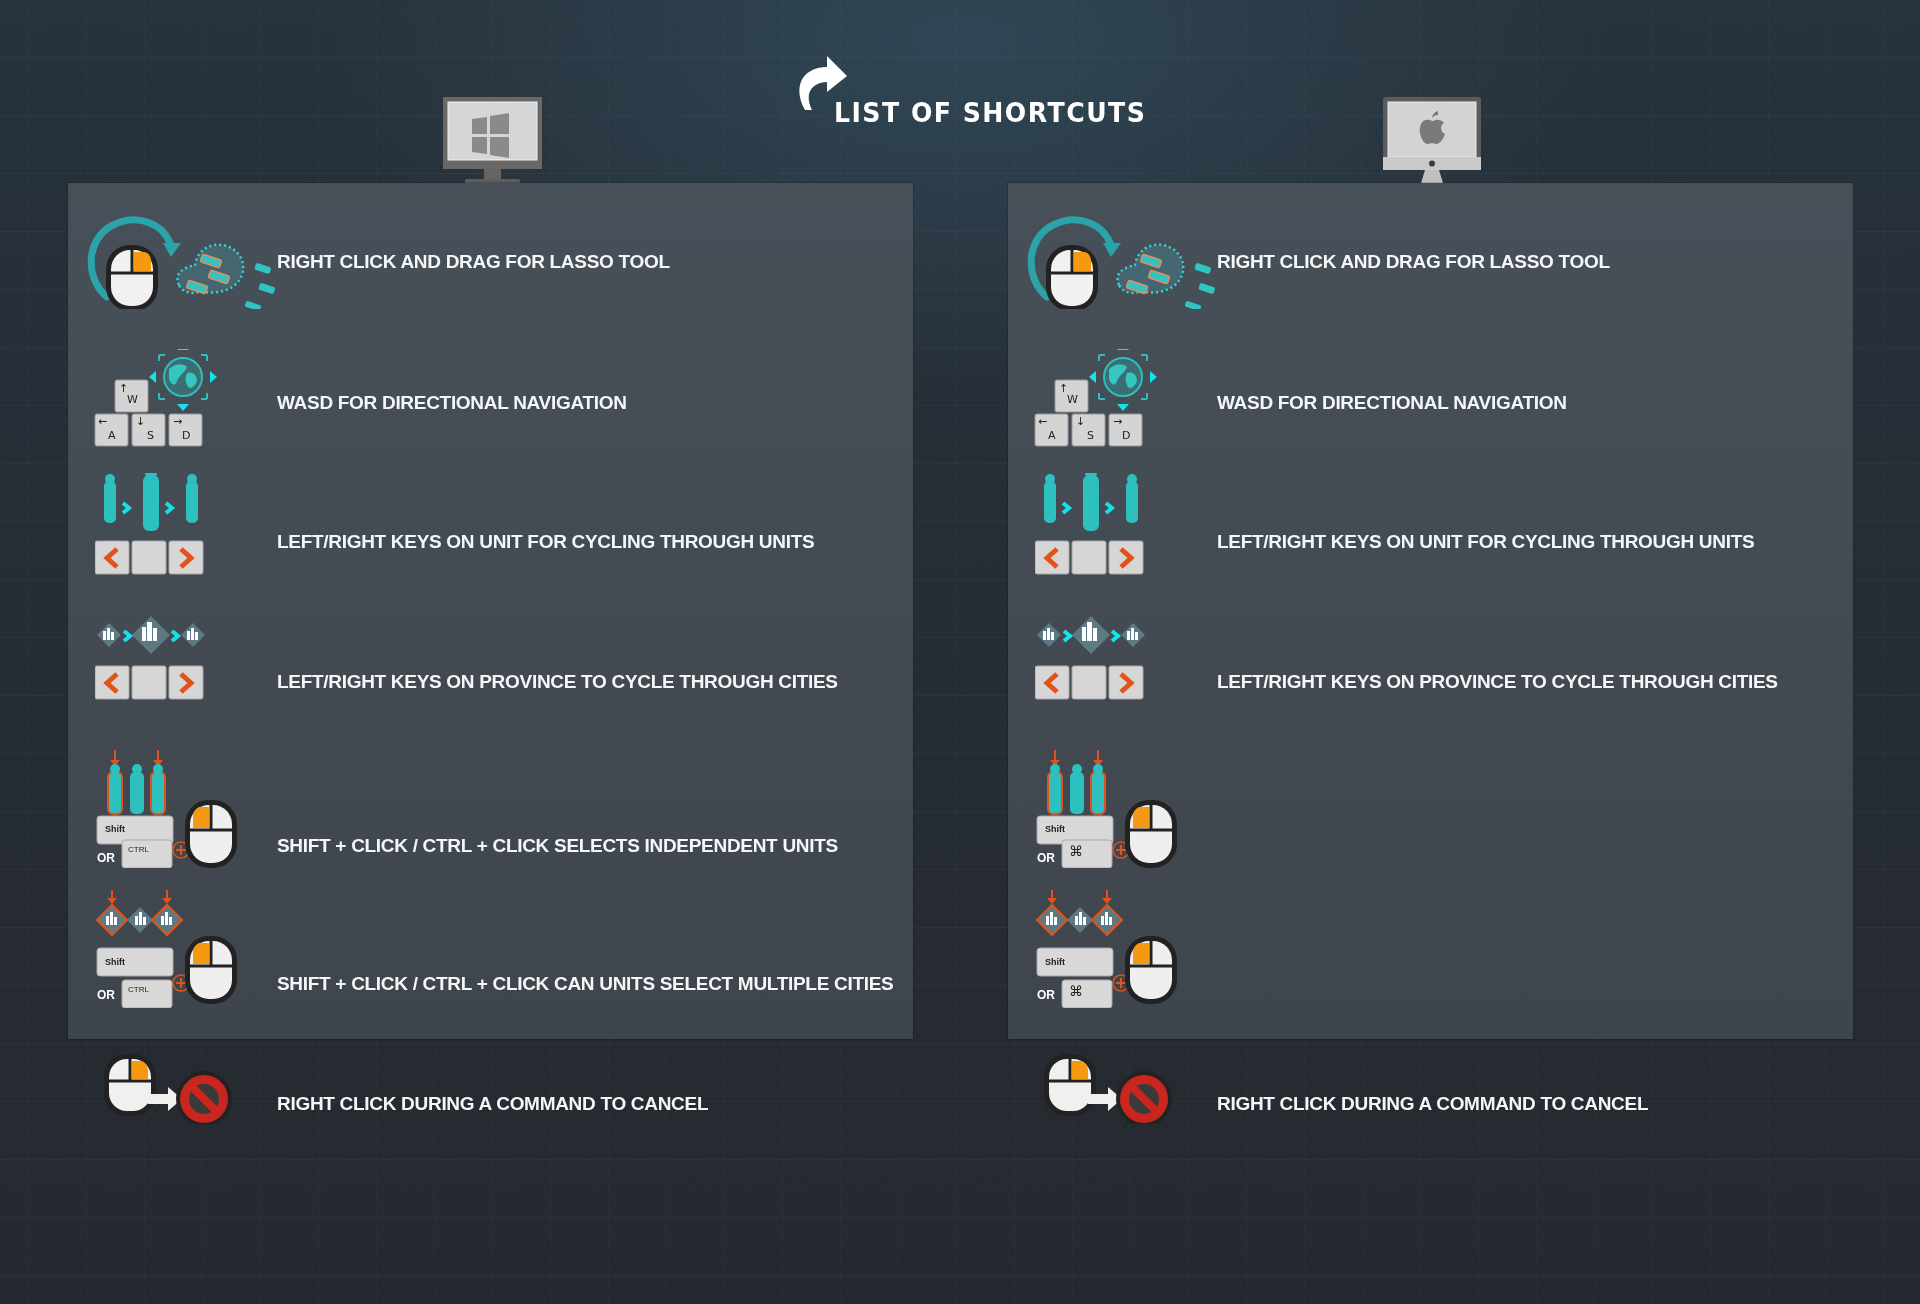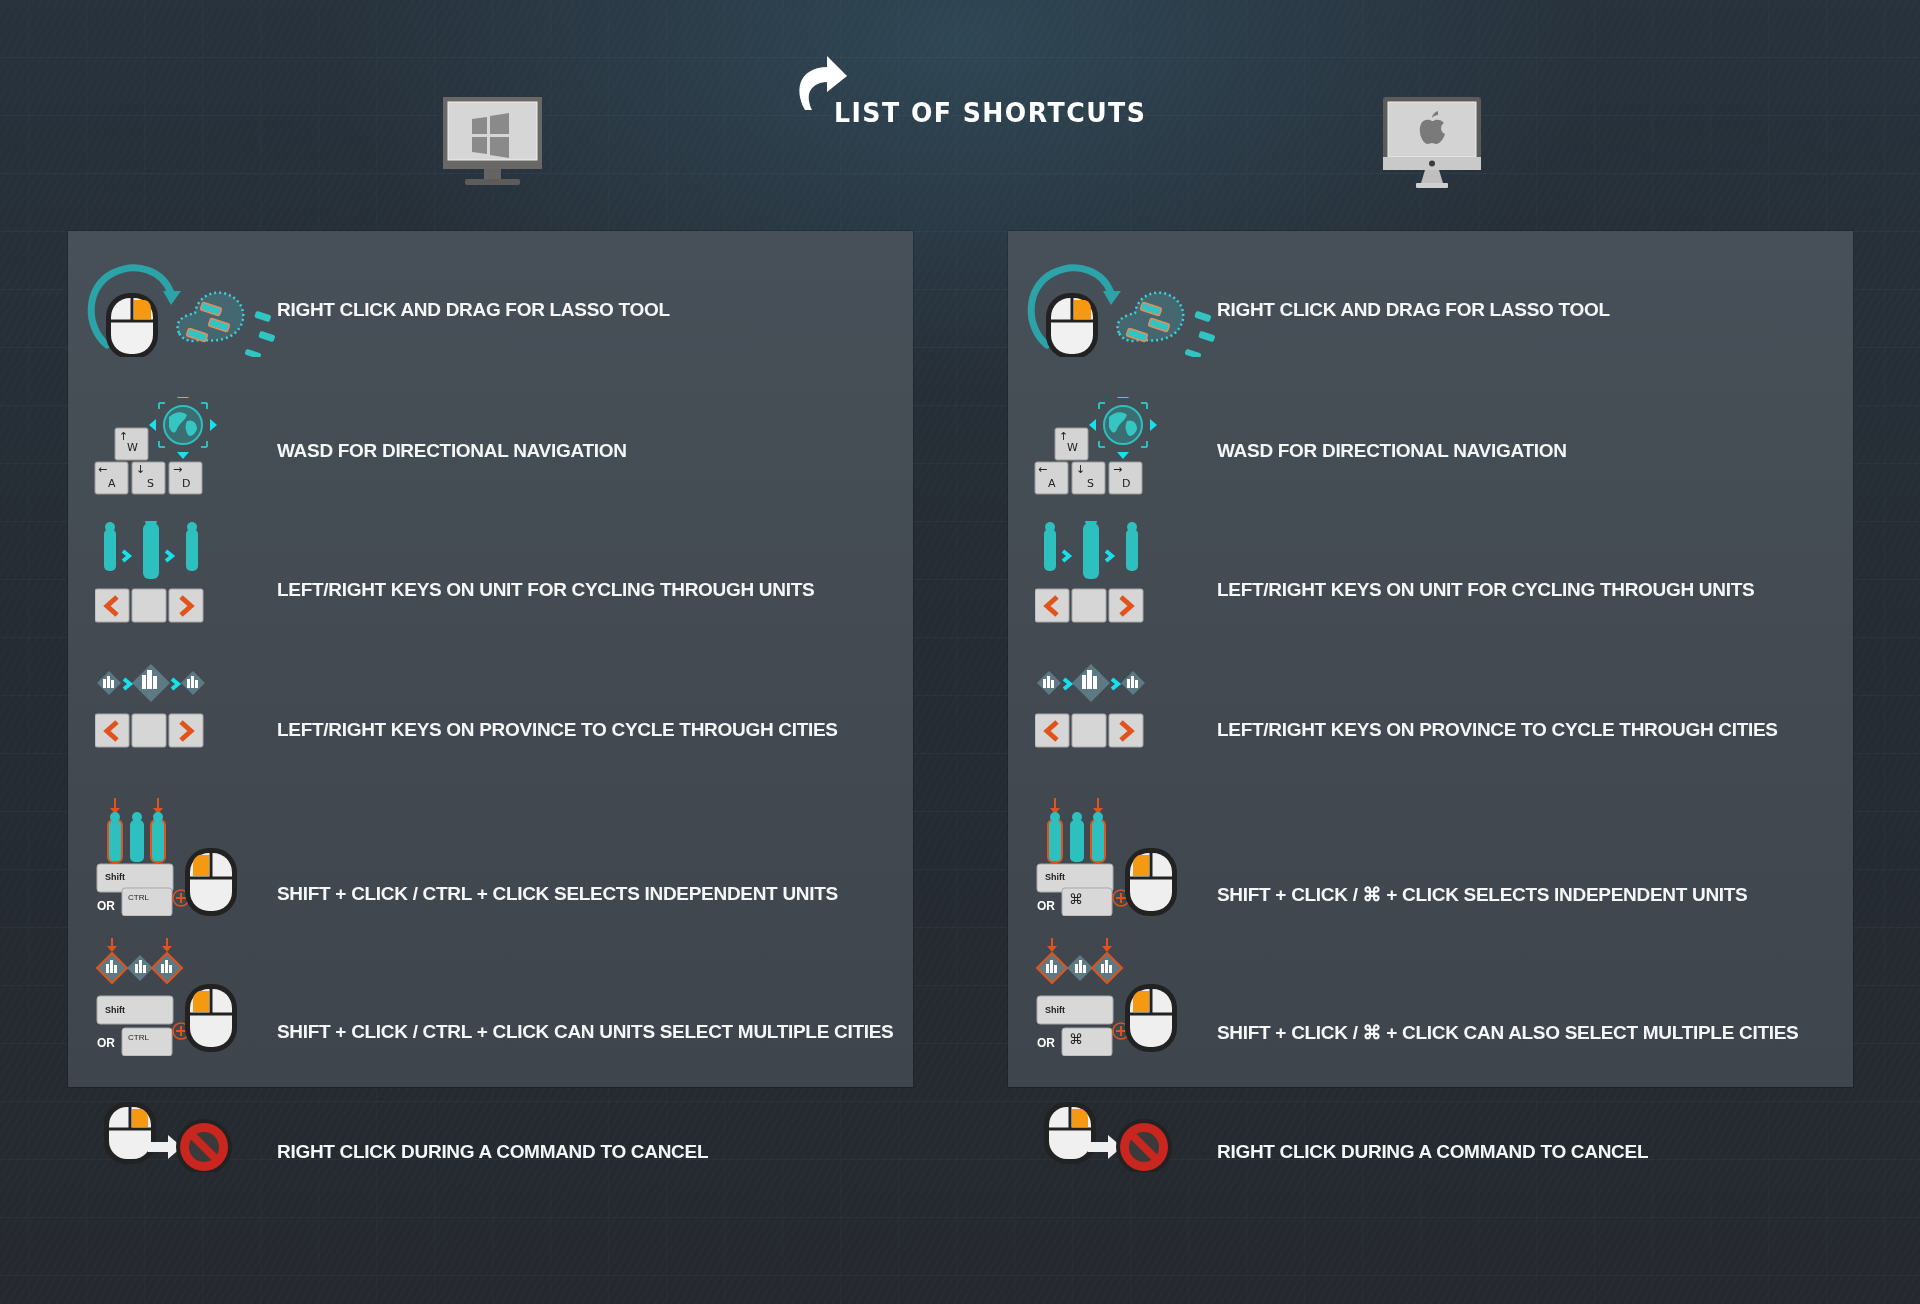--- a/index.html
+++ b/index.html
@@ -30,21 +30,20 @@
     font-size:26px; letter-spacing:1.5px; white-space:nowrap;
     transform:scaleX(0.97); transform-origin:left center;
   }
   .monitor { position:absolute; }
   .monitor.win { left:443px; top:97px; width:99px; height:88px; }
   .monitor.mac { left:1383px; top:97px; width:98px; height:92px; }
   .panel {
     position:absolute; top:183px; width:845px; height:856px;
     background: linear-gradient(180deg, #475058 0%, #434a52 50%, #3f454c 100%);
     box-shadow: 0 0 0 1px rgba(0,0,0,0.15);
-    margin-top: 48px;
   }
   .panel.left { left:68px; }
   .panel.right { left:1008px; }
   .row { position:absolute; left:0; width:100%; height:130px; }
   .row .icon { position:absolute; }
   .row .label {
     position:absolute; left:209px; transform:translateY(-50%);
     font-family:"Liberation Sans", sans-serif; font-weight:bold;
     font-size:19px; white-space:nowrap; color:#f4f6f7;
     letter-spacing:-0.3px;
@@ -421,21 +420,20 @@
       <rect x="27" y="92" width="50" height="28" rx="3" fill="#d8d8d8" stroke="#a9a9a9"></rect>
       <text x="34" y="108" font-size="14" font-family="DejaVu Sans, sans-serif" fill="#222">⌘</text>
       <circle cx="86" cy="102" r="8" fill="none" stroke="#e2531b" stroke-width="1.5"></circle>
       <path d="M86 97 v10 M81 102 h10" stroke="#e2531b" stroke-width="2"></path>
       <rect x="90" y="52" width="52" height="68" rx="24" fill="#222"></rect>
       <rect x="95" y="57" width="42" height="58" rx="19" fill="#efefef"></rect>
       <line x1="95" y1="82" x2="137" y2="82" stroke="#222" stroke-width="3"></line>
       <line x1="116" y1="57" x2="116" y2="82" stroke="#222" stroke-width="3"></line>
       <path d="M114 59 L104 59 Q98 62 98 68 L98 80 L114 80 Z" fill="#f59a10"></path>
     </svg>
-    <div class="label" style="top:98px;">SHIFT + CLICK  /  ⌘ + CLICK SELECTS INDEPENDENT UNITS</div>
   </div>
 
   <div class="row" style="top:705px;">
     <svg class="icon" style="left:27px;top:0;width:150px;height:120px;" viewBox="0 0 150 120">
       <g stroke="#e2531b" stroke-width="2" fill="#e2531b">
         <line x1="17" y1="2" x2="17" y2="12"></line>
           <polygon points="12,10 22,10 17,16" stroke="none"></polygon>
         <line x1="72" y1="2" x2="72" y2="12"></line>
           <polygon points="67,10 77,10 72,16" stroke="none"></polygon>
       </g>
@@ -459,21 +457,20 @@
       <rect x="27" y="92" width="50" height="28" rx="3" fill="#d8d8d8" stroke="#a9a9a9"></rect>
       <text x="34" y="108" font-size="14" font-family="DejaVu Sans, sans-serif" fill="#222">⌘</text>
       <circle cx="86" cy="95" r="8" fill="none" stroke="#e2531b" stroke-width="1.5"></circle>
       <path d="M86 90 v10 M81 95 h10" stroke="#e2531b" stroke-width="2"></path>
       <rect x="90" y="48" width="52" height="68" rx="24" fill="#222"></rect>
       <rect x="95" y="53" width="42" height="58" rx="19" fill="#efefef"></rect>
       <line x1="95" y1="78" x2="137" y2="78" stroke="#222" stroke-width="3"></line>
       <line x1="116" y1="53" x2="116" y2="78" stroke="#222" stroke-width="3"></line>
       <path d="M114 55 L104 55 Q98 58 98 64 L98 76 L114 76 Z" fill="#f59a10"></path>
     </svg>
-    <div class="label" style="top:96px;">SHIFT + CLICK  /  ⌘ + CLICK CAN ALSO SELECT MULTIPLE CITIES</div>
   </div>
 
   <div class="row" style="top:865px;">
     <svg class="icon" style="left:36px;top:6px;width:130px;height:70px;" viewBox="0 0 130 70">
       <rect x="0" y="0" width="52" height="62" rx="22" fill="#222"></rect>
       <rect x="5" y="5" width="42" height="52" rx="18" fill="#f0f0f0"></rect>
       <line x1="5" y1="27" x2="47" y2="27" stroke="#222" stroke-width="3"></line>
       <line x1="26" y1="5" x2="26" y2="27" stroke="#222" stroke-width="3"></line>
       <path d="M28 7 L38 7 Q44 10 44 16 L44 25 L28 25 Z" fill="#f59a10"></path>
       <rect x="44" y="40" width="22" height="10" fill="#f0f0f0"></rect>

